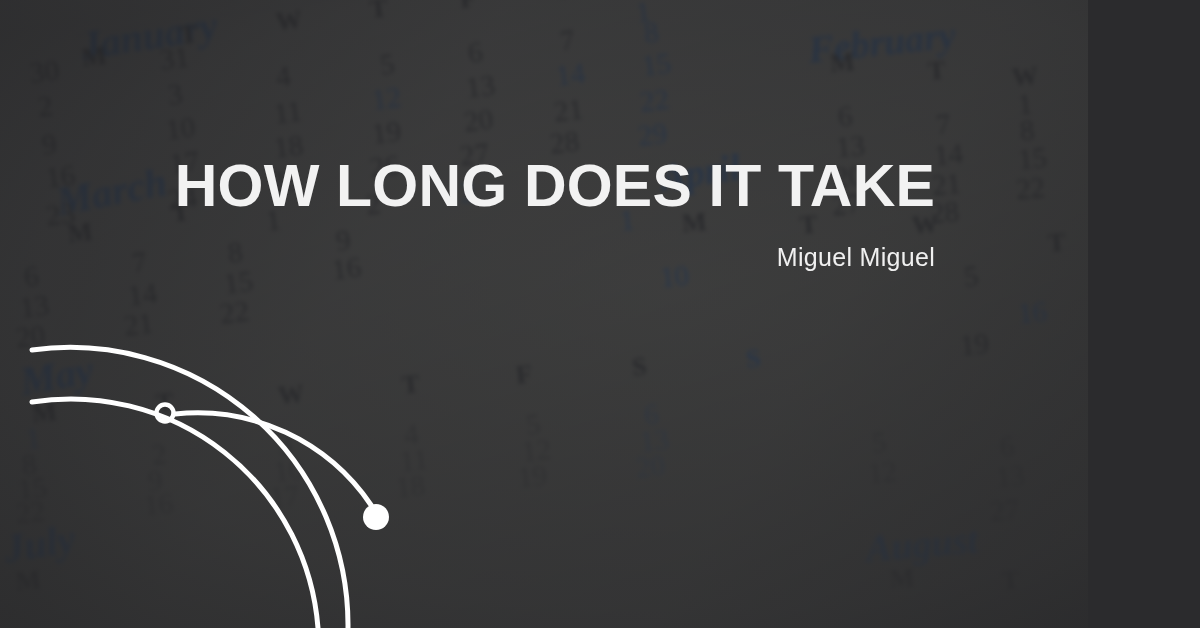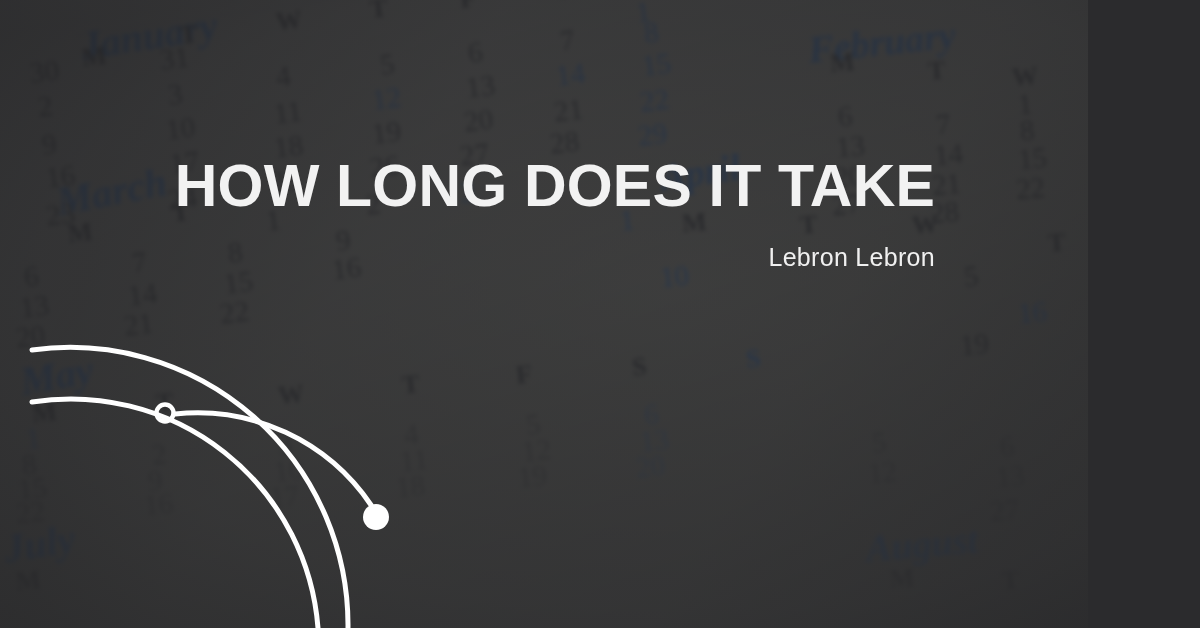--- a/index.html
+++ b/index.html
@@ -270,16 +270,16 @@
 
     <circle cx="165" cy="413" r="8.5" fill="none" stroke="#ffffff" stroke-width="4.5"></circle>
 
     <circle cx="376" cy="517" r="13" fill="#ffffff"></circle>
   </svg>
 
   <div id="textblock">
     <h1 id="title">
       <span class="ln">HOW LONG DOES IT TAKE</span>
     </h1>
-    <div id="author">Lebron Lebron</div>
+    <div id="author">Miguel Miguel</div>
   </div>
 
 </div>
 
 </body></html>

